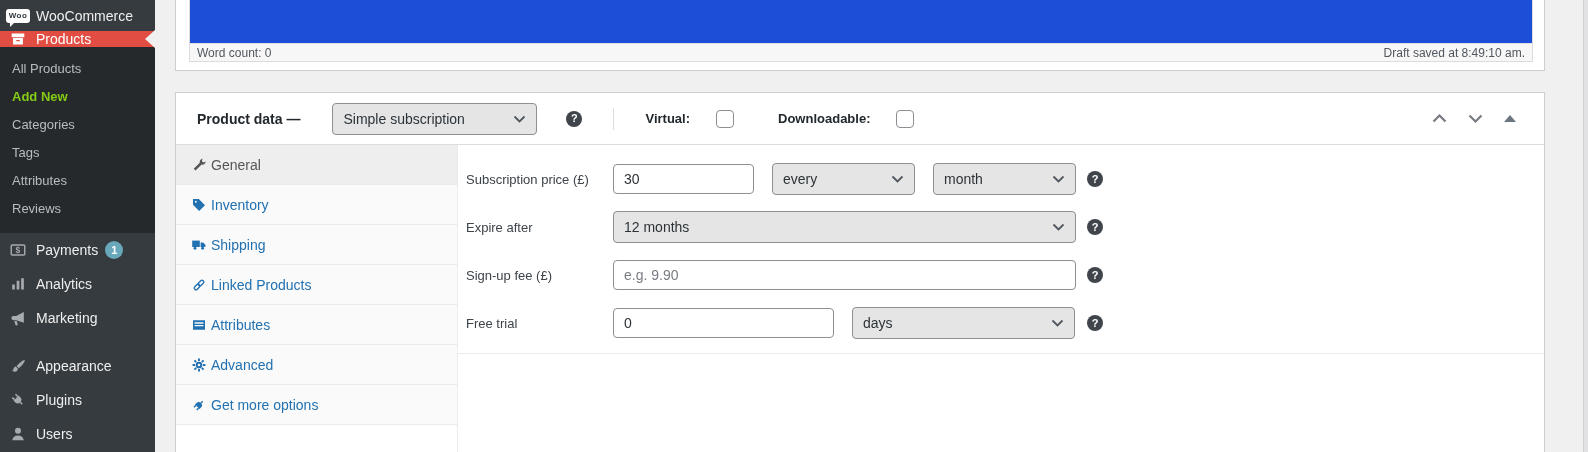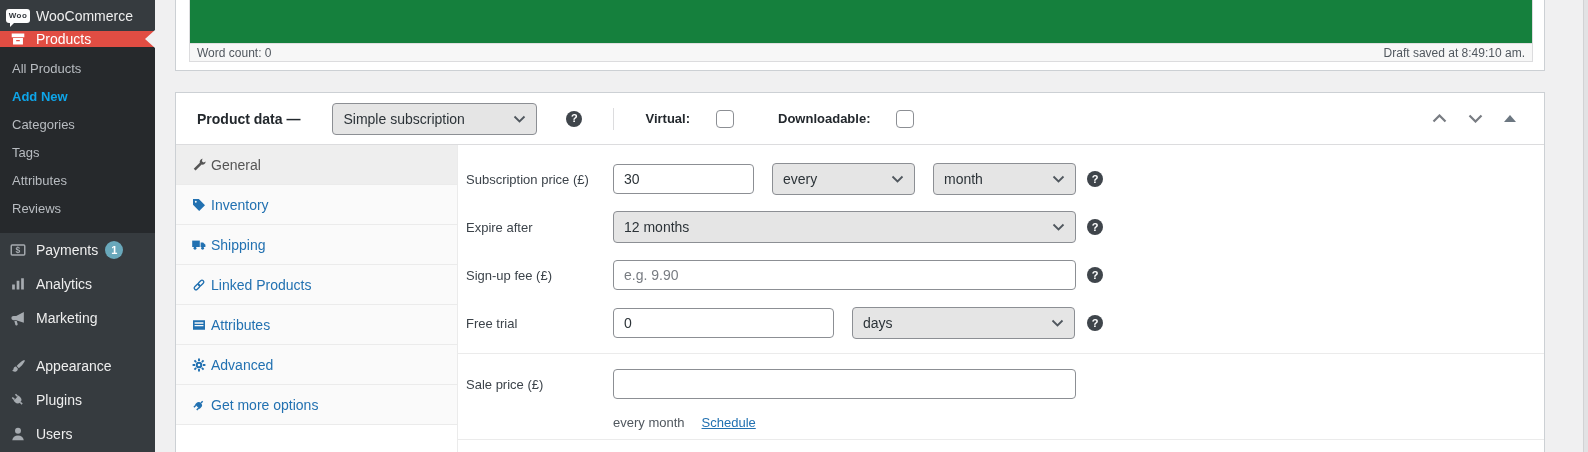--- a/index.html
+++ b/index.html
@@ -13,27 +13,27 @@
   .menu-item .mi-icon { width:36px; display:flex; justify-content:center; align-items:center; color:#a6abb0; flex-shrink:0; }
   .mi-woocommerce { height:31px; }
   .mi-products { height:16px; background:#e14d43; color:#fff; }
   .mi-products .mi-icon { color:#fff; }
   .current-arrow { position:absolute; right:0; top:50%; margin-top:-9px; width:0; height:0;
     border-top:9px solid transparent; border-bottom:9px solid transparent; border-right:10px solid #f0f0f1; }
   .woo-logo { position:relative; background:#fdfdfd; color:#32373c; border-radius:3px; font-size:8px; font-weight:700; line-height:12px; padding:1px 3px; letter-spacing:.5px; }
   .woo-logo::after { content:""; position:absolute; left:4px; bottom:-4px; border:3px solid transparent; border-top-color:#fdfdfd; border-left-color:#fdfdfd; }
   .submenu { background:#26292c; padding:8px 0 10px; list-style:none; margin:0; }
   .submenu li { padding:5px 12px; line-height:18px; font-size:13px; color:#b8bcc1; cursor:pointer; }
-  .submenu li.current { color:#0ea5e9; font-weight:700; }
+  .submenu li.current { color:#84cc16; font-weight:700; }
   .menu-separator { height:14px; }
   .update-badge { display:inline-block; min-width:18px; height:18px; border-radius:50%; background:#69a8bb; color:#fff; font-size:11px; font-weight:600; line-height:18px; text-align:center; margin-left:7px; }
 
   
   .editor-postbox { position:absolute; left:175px; top:0; width:1370px; height:71px; background:#fff; border:1px solid #ccd0d4; border-top:none; }
-  .editor-container { position:absolute; left:13px; right:11px; top:0; bottom:8px; border:1px solid #dcdcde; border-top:none; background:#15803d;text-decoration:underline; }
+  .editor-container { position:absolute; left:13px; right:11px; top:0; bottom:8px; border:1px solid #dcdcde; border-top:none; background:#1d4ed8;text-decoration:underline; }
   .editor-statusbar { position:absolute; left:0; right:0; bottom:0; height:18px; background:#f7f7f7; border-top:1px solid #e0e0e0; display:flex; justify-content:space-between; align-items:center; padding:0 7px; font-size:12px; color:#50575e; }
 
   .panel { position:absolute; left:175px; top:92px; width:1370px; height:361px; background:#fff; border:1px solid #ccd0d4; border-bottom:none; }
   .panel-header { height:52px; border-bottom:1px solid #dcdcde; display:flex; align-items:center; padding:0 14px 0 21px;gap:20px; }
   .panel-title { font-size:14px; font-weight:600; color:#23282d; margin-right:12px; white-space:nowrap; }
   .wc-select { position:relative; height:32px; border:1px solid #8c8f94; border-radius:4px; background:#e5e5e5; display:flex; align-items:center; padding:0 30px 0 10px; font-size:14px; color:#2c3338; cursor:pointer; }
   .sel-chev { position:absolute; right:10px; top:50%; margin-top:-4px; }
   .type-select { width:205px; }
   .help-tip { width:16px; height:16px; border-radius:50%; background:#3f454b; color:#fff; font-size:11px; font-weight:700; display:inline-flex; align-items:center; justify-content:center; flex-shrink:0; cursor:pointer; line-height:1; }
   .header-help { margin-left:9px; }
@@ -333,31 +333,19 @@
                 <span>days</span>
                 <svg class="sel-chev" width="13" height="8" viewBox="0 0 13 8">
                     <path d="M1.5 1.5L6.5 6.5l5-5" fill="none" stroke="#50575e" stroke-width="1.8"></path>
                   </svg>
               </div>
             </div>
             <span class="help-tip help-after">?</span>
           </div>
         </div>
 
-        <div class="options-group og-2">
-          <div class="form-row">
-            <span class="form-label">Sale price (£)</span>
-            <div class="field-cluster">
-              <input class="wc-input w-full" type="text" value="" style="">
-            </div>
-          </div>
-          <div class="schedule-row">
-            <span>every month</span>
-            <a class="schedule-link">Schedule</a>
-          </div>
-        </div>
 
       </div>
     </div>
   </div>
 
   <div class="window-scrollbar"></div>
 </div>
 
 </body></html>

